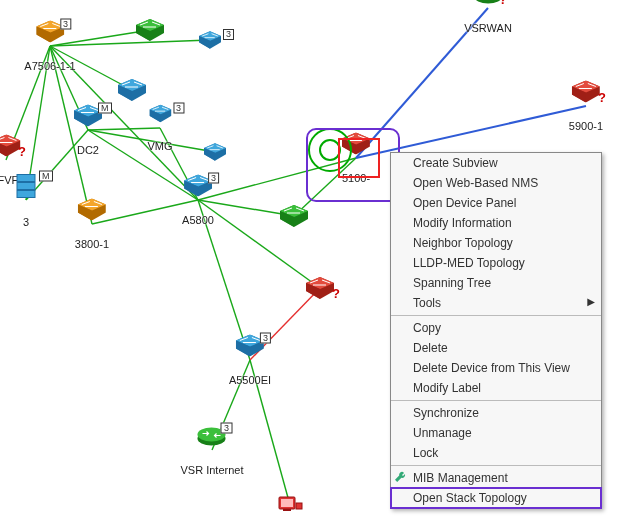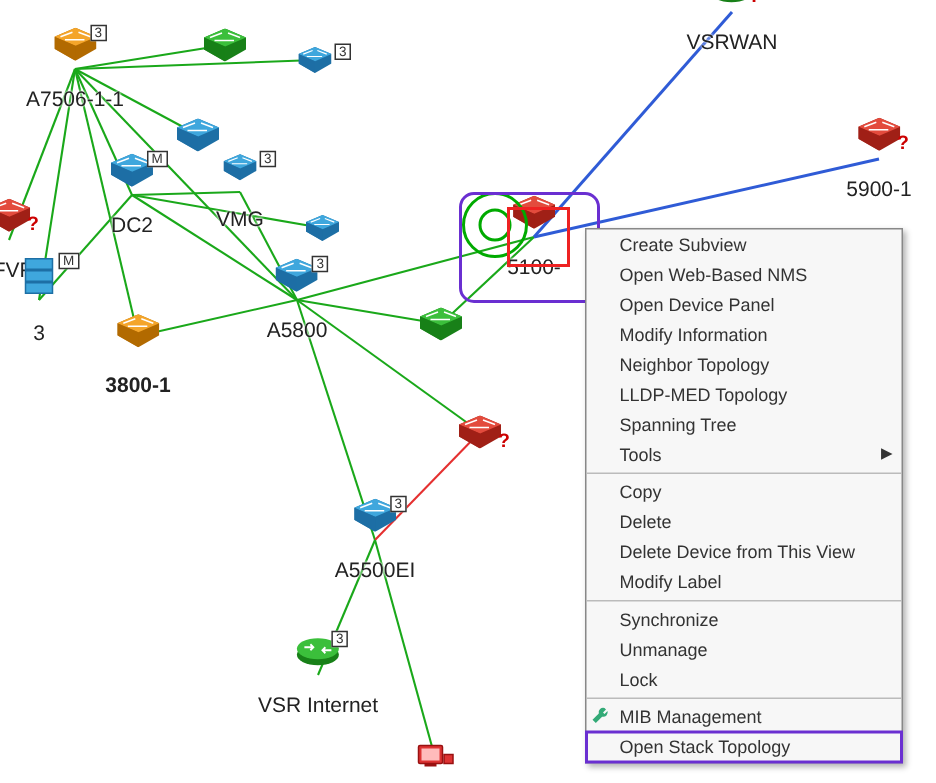--- a/index.html
+++ b/index.html
@@ -2,21 +2,21 @@
 <html><head>
 <meta charset="utf-8">
 <style>
 html,body{margin:0;padding:0;width:624px;height:522px;overflow:hidden;font-family:Arial,Helvetica,sans-serif;font-size:11px;color:#333;}
 #stage{position:relative;width:624px;height:522px;background:#fff;}
 svg.links{position:absolute;left:0;top:0;width:624px;height:522px;pointer-events:none;}
 
 .node{position:absolute;display:flex;flex-direction:column;align-items:center;transform:translate(-50%,-50%);}
 .icon-wrap{position:relative;}
 .dev-icon{display:block;}
-.node-label{margin-top:17px;font-size:14px;color:#222;white-space:nowrap;text-shadow:0 0 2px #fff,0 0 2px #fff;}
+.node-label{margin-top:17px;font-size:11px;color:#222;white-space:nowrap;text-shadow:0 0 2px #fff,0 0 2px #fff;}
 .badge{position:absolute;top:-2px;left:24px;background:#fff;border:1px solid #333;font-size:9px;line-height:9px;padding:0 2px;}
 .qmark{position:absolute;left:26px;bottom:-2px;color:#c00;font-weight:bold;font-size:13px;}
 
 .sel-box{position:absolute;border:2px solid #6a2fd1;border-radius:10px;}
 .red-box{position:absolute;border:2px solid #e22;}
 
 .circle-mark{position:absolute;width:40px;height:40px;border:2px solid #0a0;border-radius:50%;transform:translate(-50%,-50%);}
 .circle-mark::after{content:"";position:absolute;left:50%;top:50%;width:18px;height:18px;border:2px solid #0a0;border-radius:50%;transform:translate(-50%,-50%);}
 
 .menu{position:absolute;background:#f7f7f7;border:1px solid #888;box-shadow:2px 2px 4px rgba(0,0,0,.3);font-size:12px;min-width:210px;}
@@ -179,21 +179,21 @@
         <div class="icon-wrap">
           <svg class="dev-icon" width="22" height="26" viewBox="0 0 22 26">
     <rect x="2" y="2" width="18" height="7" fill="#3fa7dd" stroke="#1d6fa5"></rect>
     <rect x="2" y="10" width="18" height="7" fill="#3fa7dd" stroke="#1d6fa5"></rect>
     <rect x="2" y="18" width="18" height="7" fill="#3fa7dd" stroke="#1d6fa5"></rect>
   </svg>
           <div class="badge">M</div>
         </div>
         <div class="node-label">3</div>
       </div>
-      <div class="node" style="left: 92px; top: 237px; font-weight: bold;">
+      <div class="node" style="left: 92px; top: 224px;">
         <div class="icon-wrap">
           <svg class="dev-icon" width="28" height="22" viewBox="0 0 28 22">
     <polygon points="0,6 14,0 28,6 28,14 14,22 0,14" fill="#b26a00"></polygon>
     <polygon points="0,6 14,0 28,6 14,12" fill="#f4a52a"></polygon>
     <polygon points="0,6 14,12 14,22 0,14" fill="#b26a00" opacity=".85"></polygon>
     <line x1="4" y1="6" x2="12" y2="3" stroke="#fff" stroke-width="1"></line>
     <line x1="16" y1="3" x2="24" y2="6" stroke="#fff" stroke-width="1"></line>
     <line x1="7" y1="8" x2="20" y2="8" stroke="#fff" stroke-width="1"></line>
   </svg>
         </div>

